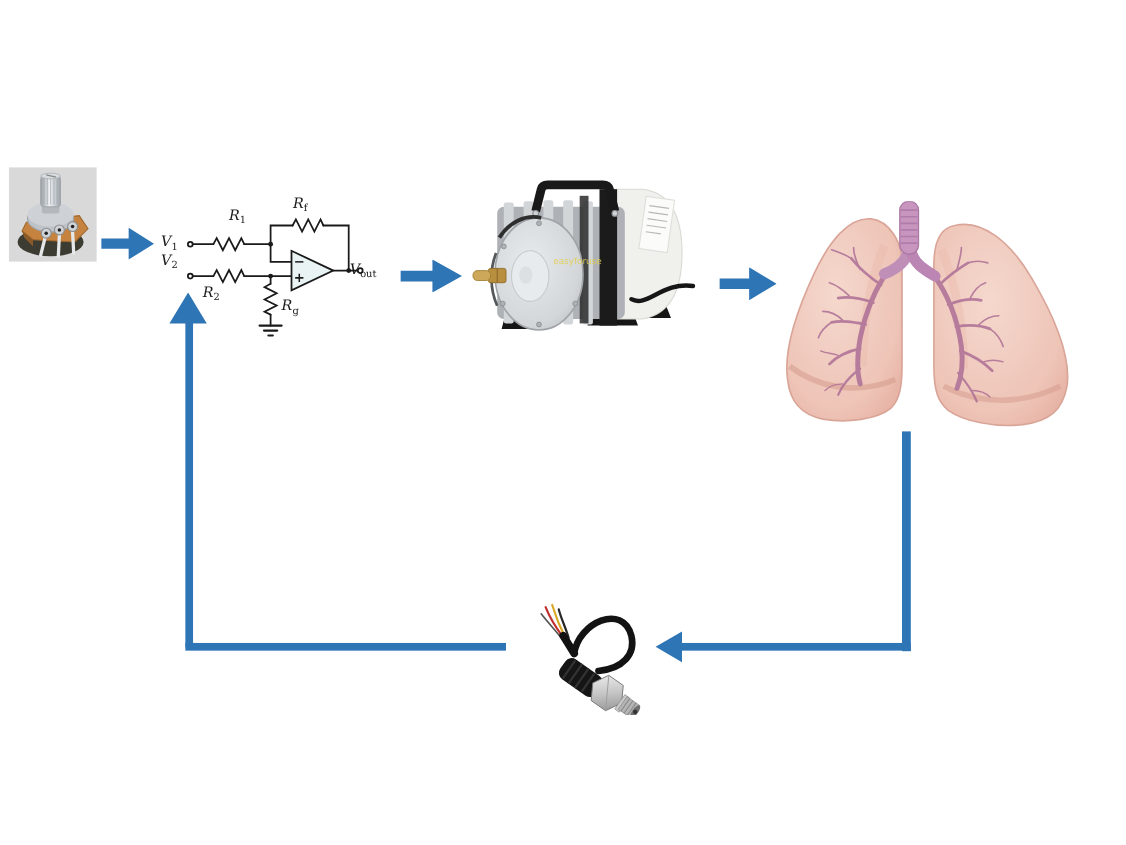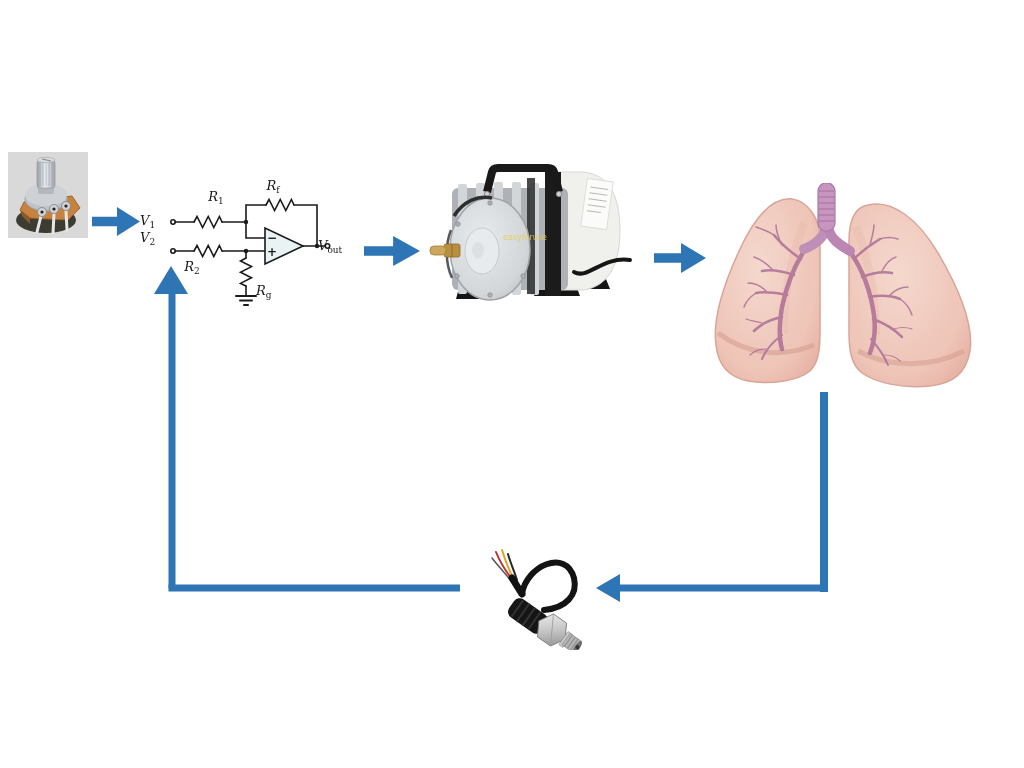--- a/index.html
+++ b/index.html
@@ -4,21 +4,21 @@
 <style>
   html,body{margin:0;padding:0;background:#ffffff;}
   .slide{position:relative;width:1024px;height:768px;background:#ffffff;overflow:hidden;
          font-family:"DejaVu Serif", serif;}
   .abs{position:absolute;}
   svg{display:block;}
   
   .clabel{position:absolute;font-size:13px;color:#1a1a1a;line-height:14px;white-space:nowrap;}
   .clabel i{font-style:italic;font-family:"DejaVu Serif",serif;}
   .clabel sub{font-style:normal;font-size:9px;vertical-align:-3px;font-family:"DejaVu Serif",serif;}
-  .tc{text-align:center;} .tr{text-align:left;}
+  .tc{text-align:center;} .tr{text-align:center;}
   .opsign{position:absolute;font-size:12px;font-weight:bold;color:#1a1a1a;
           font-family:"DejaVu Sans",sans-serif;text-align:center;line-height:12px;}
 </style>
 </head>
 <body>
 
 <div class="slide">
 
   <svg class="abs" style="left:8px;top:152px" width="80" height="86" viewBox="0 0 80 86">
     <defs>
@@ -98,21 +98,21 @@
       <circle cx="98" cy="73" r="2.2"></circle>
       <circle cx="169" cy="68" r="2.2"></circle>
     </g>
   </svg>
 
   <span class="clabel tr" style="left:140px;top:214px;width:28px"><i>V</i><sub>1</sub></span>
   <span class="clabel tc" style="left:204px;top:190px;width:24px"><i>R</i><sub>1</sub></span>
   <span class="clabel tc" style="left:261px;top:179px;width:24px"><i>R</i><sub>f</sub></span>
   <span class="clabel tr" style="left:140px;top:231px;width:28px"><i>V</i><sub>2</sub></span>
   <span class="clabel tc" style="left:180px;top:260px;width:24px"><i>R</i><sub>2</sub></span>
-  <span class="clabel" style="left:256px;top:284px"><i>R</i><sub>g</sub></span>
+  <span class="clabel" style="left:256px;top:272px"><i>R</i><sub>g</sub></span>
   <span class="clabel" style="left:318px;top:239px"><i>V</i><sub>out</sub></span>
   <span class="opsign" style="left:265px;top:232px;width:14px">−</span>
   <span class="opsign" style="left:265px;top:246px;width:14px">+</span>
 
   <svg class="abs" style="left:364px;top:236px" width="56" height="30" viewBox="0 0 50 28" preserveAspectRatio="none">
     <polygon points="0,9.5 26,9.5 26,0 50,14 26,28 26,18.5 0,18.5" fill="#2E75B6"></polygon>
   </svg>
 
   <svg class="abs" style="left:424px;top:158px" width="210" height="145" viewBox="0 0 210 145">
     <defs>

